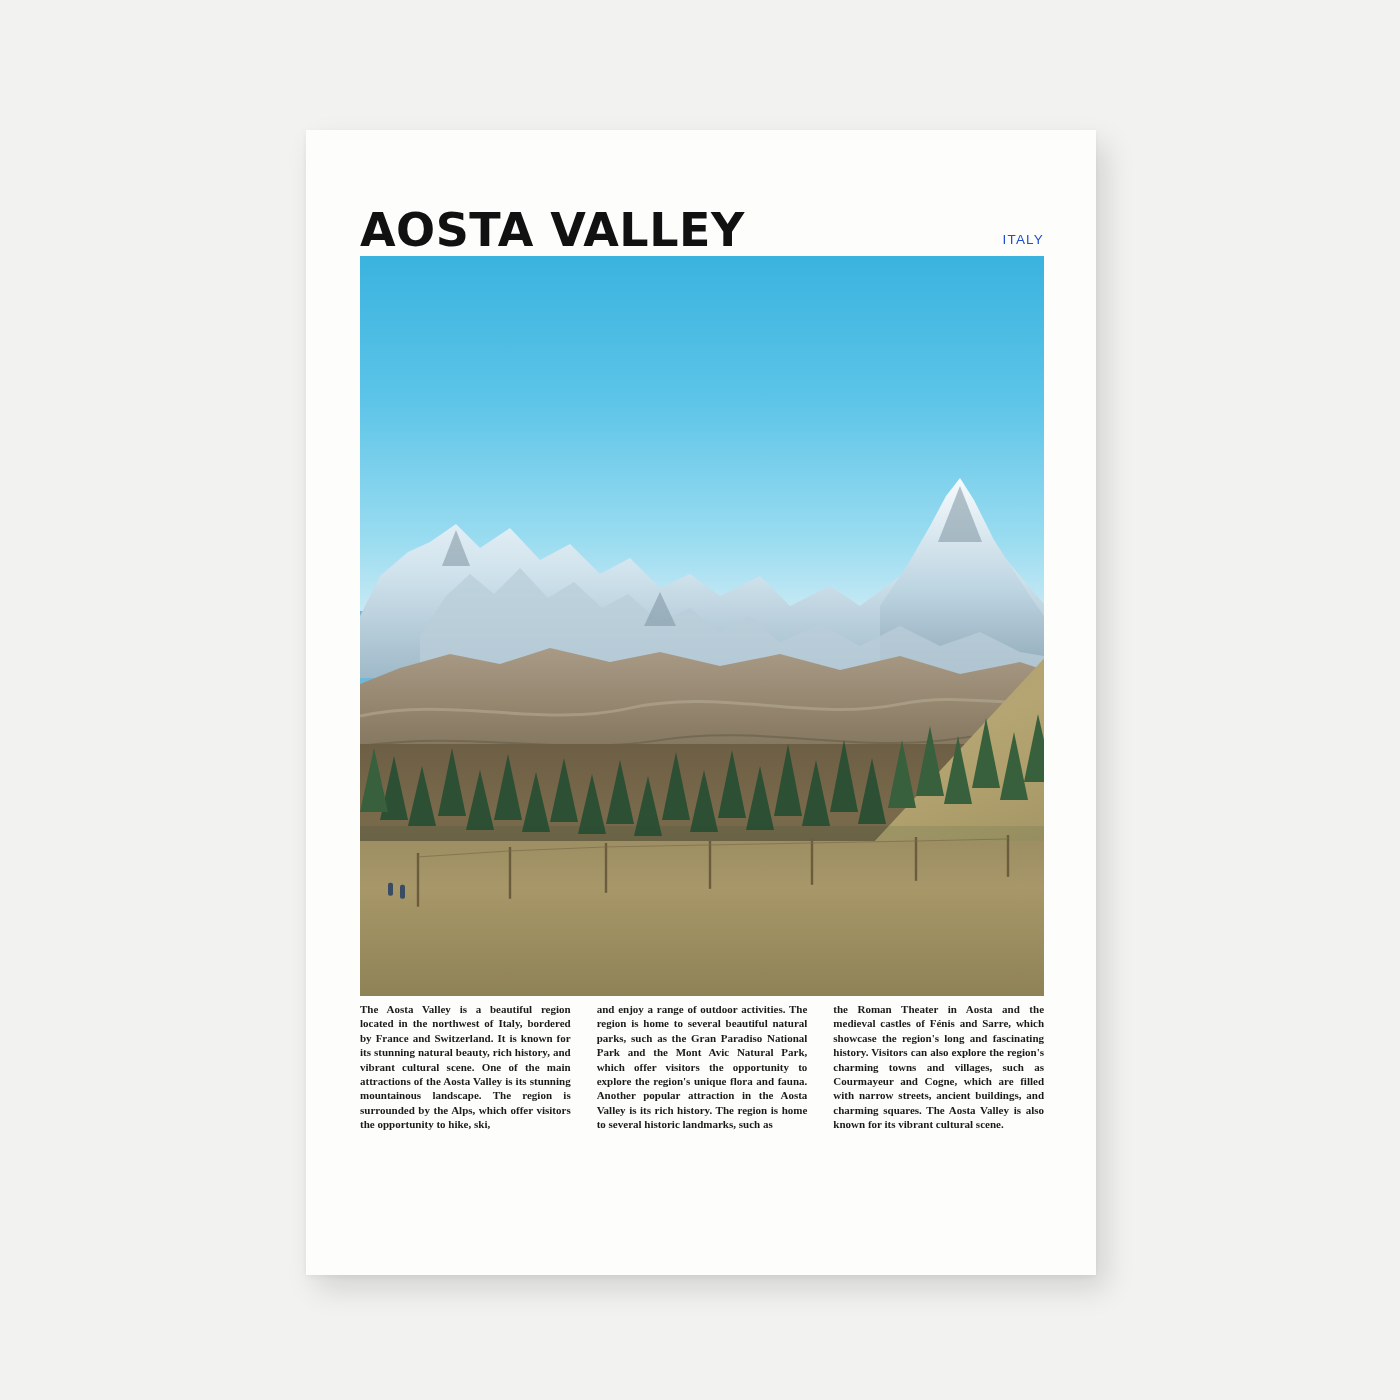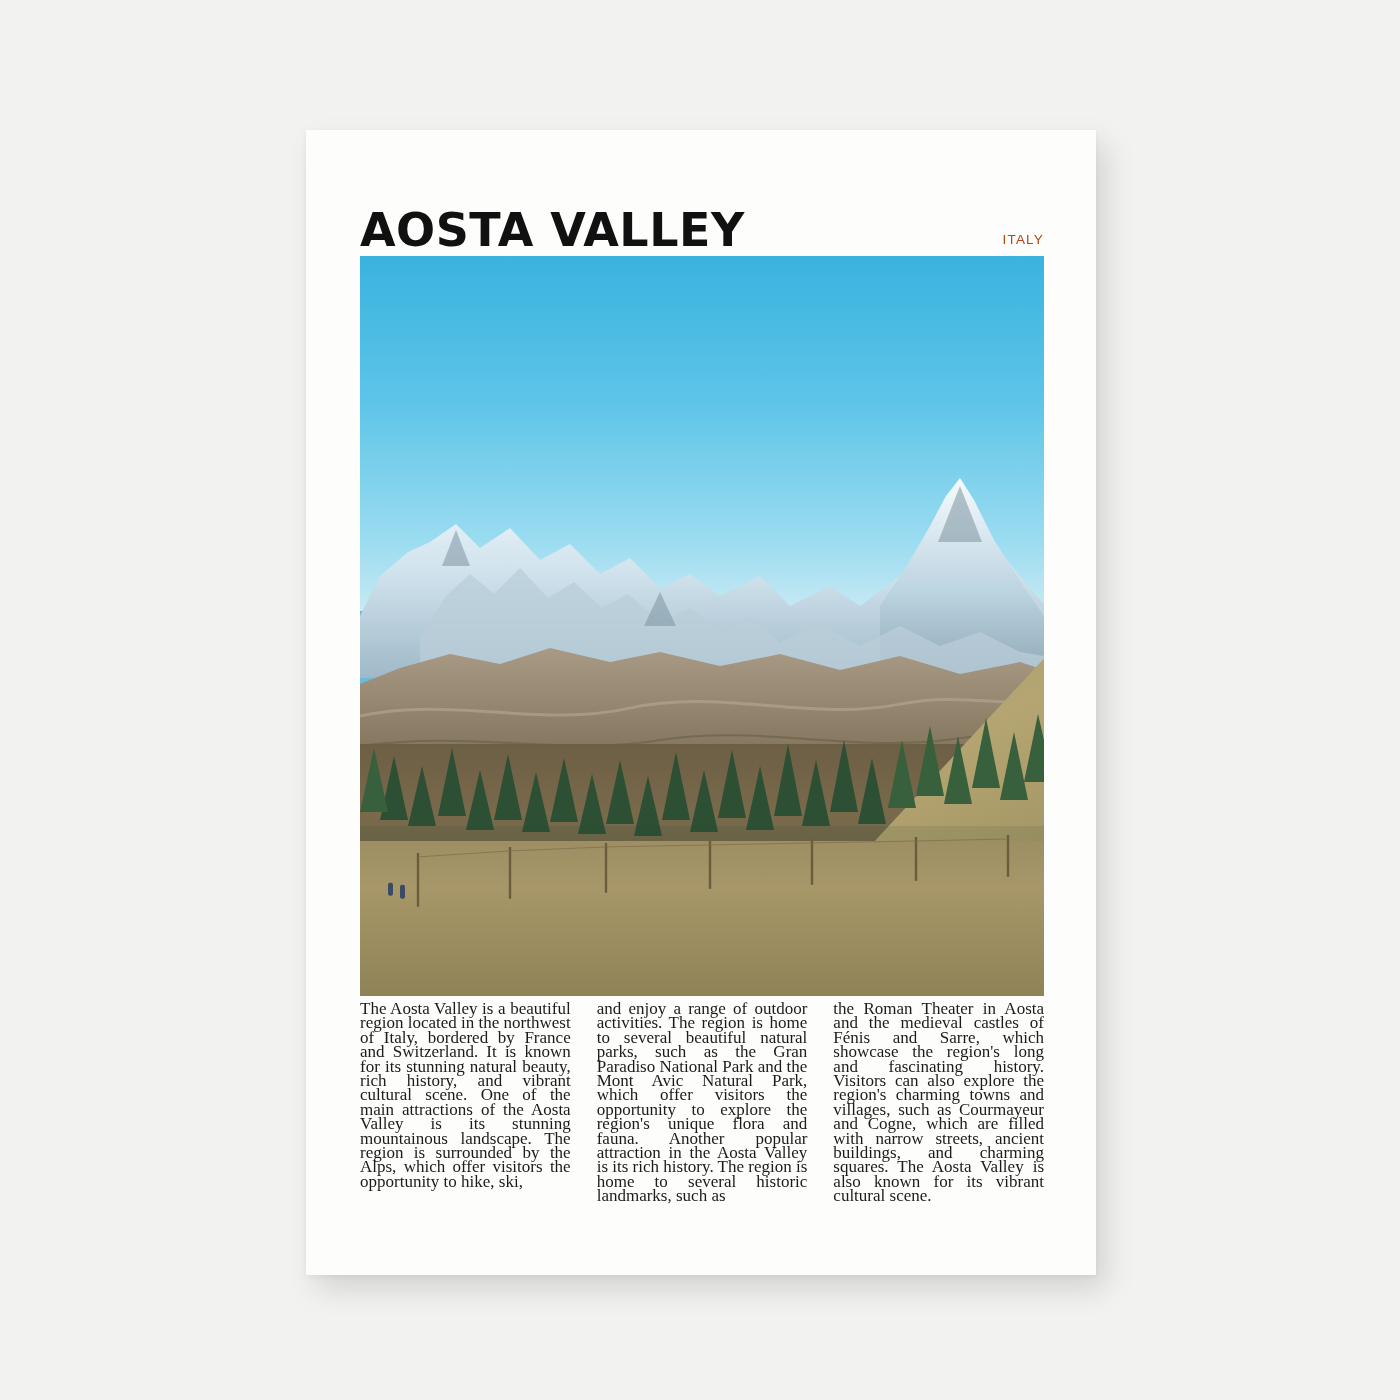--- a/index.html
+++ b/index.html
@@ -53,21 +53,21 @@
     font-size: 46px;
     letter-spacing: 0.5px;
     line-height: 44px;
     color: #111111;
     white-space: nowrap;
   }
   .country {
     font-family: "Liberation Sans", sans-serif;
     font-size: 13.5px;
     letter-spacing: 1.2px;
-    color: #c2410c;
+    color: #1d4ed8;
     padding-bottom: 5px;
   }
 
   
   .photo {
     position: relative;
     width: 684px;
     height: 740px;
     overflow: hidden;
     background: #6fb8d8;
@@ -175,25 +175,26 @@
 
   
   .columns {
     display: flex;
     gap: 26px;
     margin-top: 6px;
   }
   .col {
     width: 211px;
     font-family: "Liberation Serif", serif;
-    font-size: 17px;
+    font-size: 11px;
     line-height: 14.4px;
     text-align: justify;
     color: #1b1b1b;
     hyphens: auto;
+    font-weight: bold;
   }
 </style>
 </head>
 <body>
 
 <div class="stage">
 
   <div class="poster">
     <div class="poster-inner">
 

